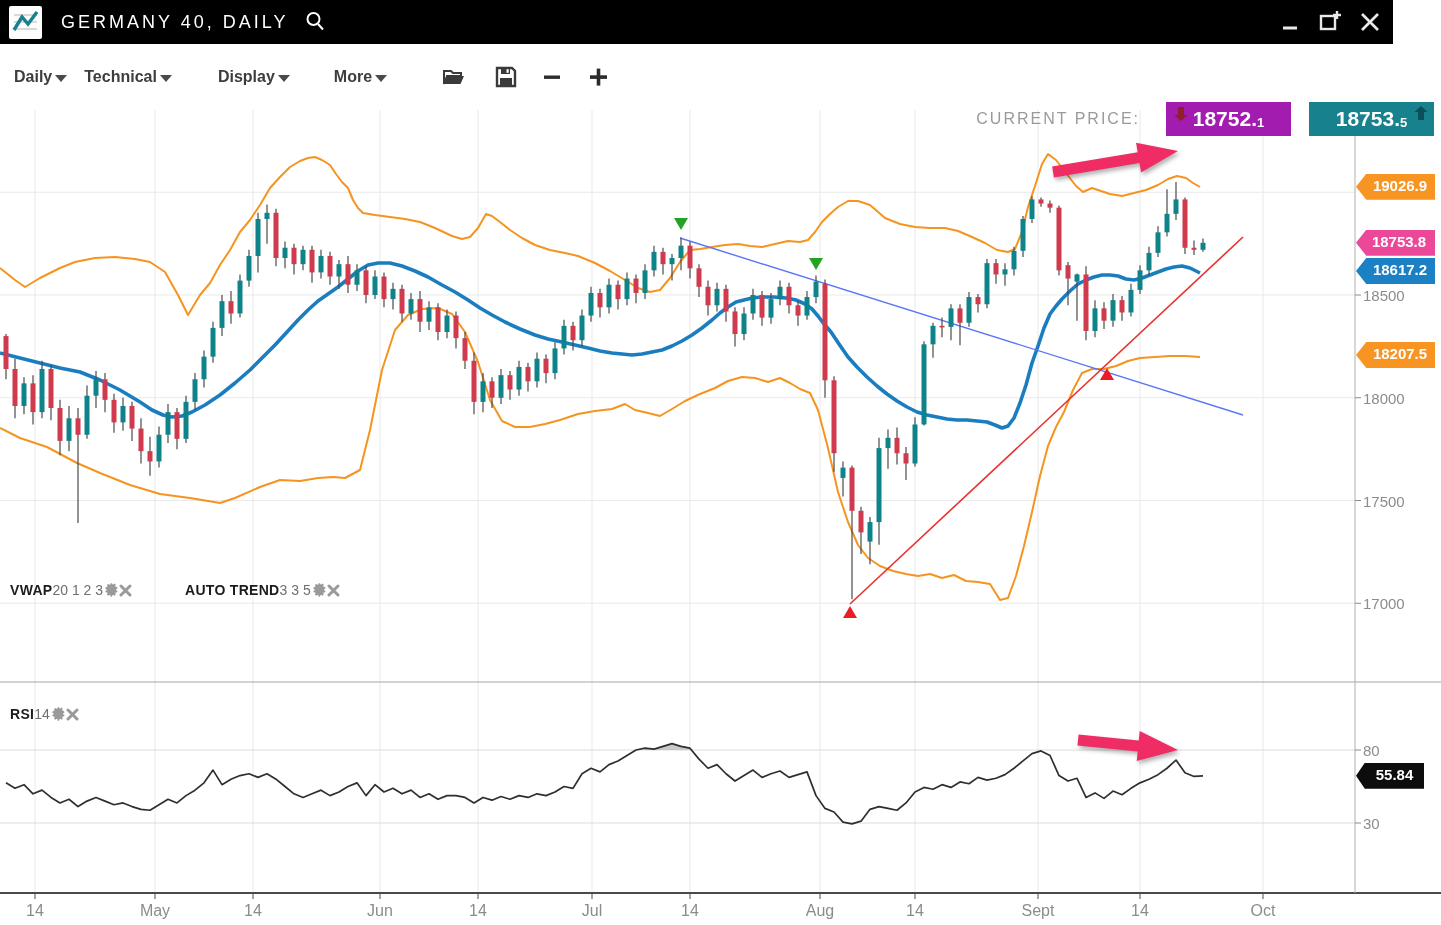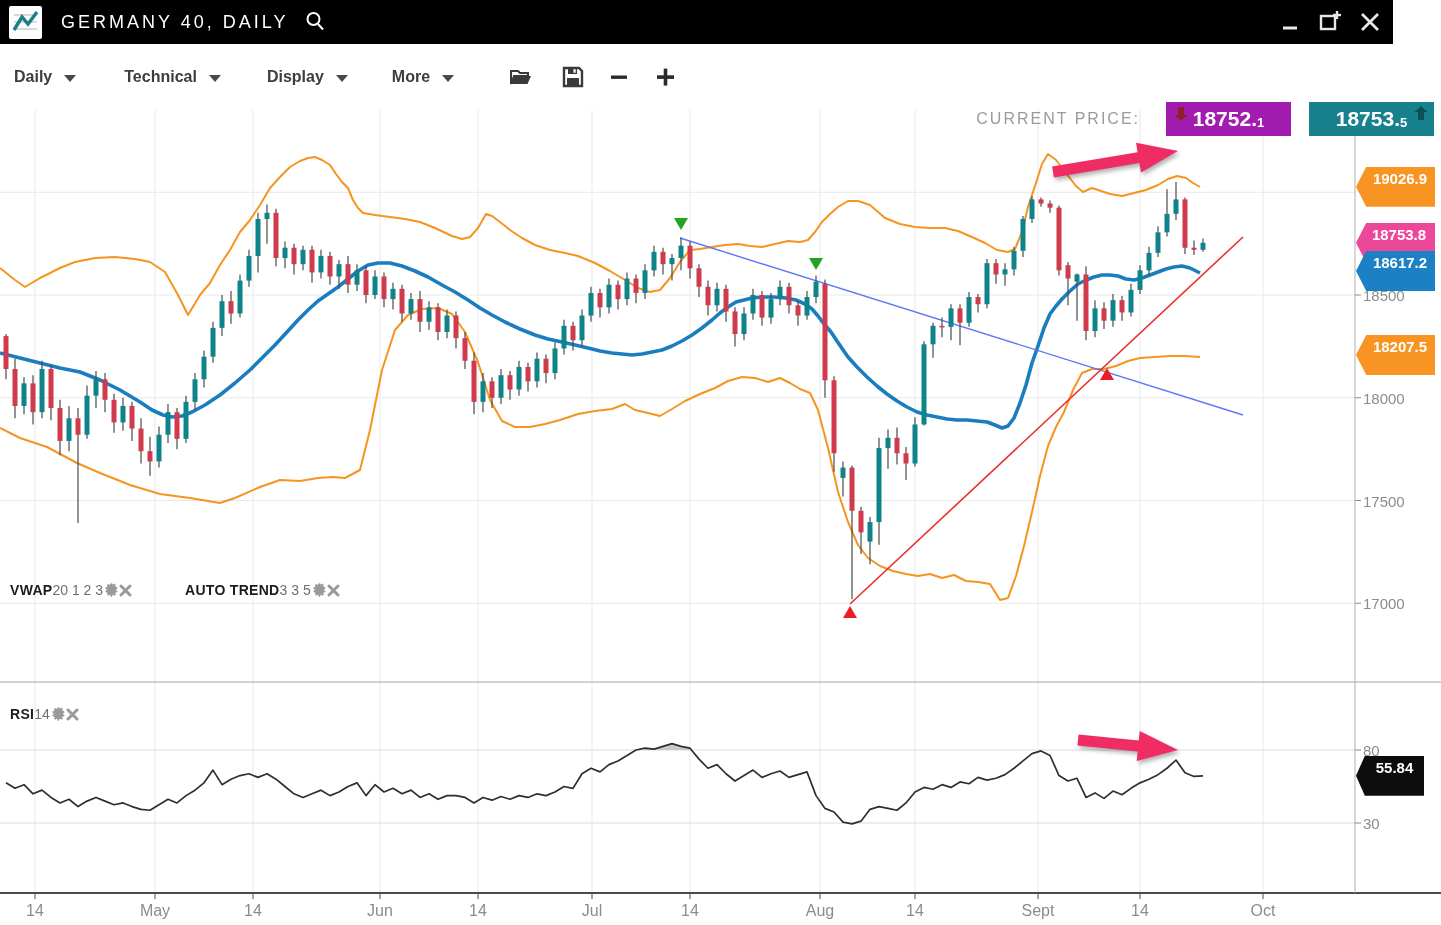--- a/index.html
+++ b/index.html
@@ -12,38 +12,38 @@
     display:flex; align-items:center; }
   #logo { width:33px; height:33px; margin-left:9px; background:#fdfdfd; border-radius:2px;
     position:relative; flex:0 0 auto; }
   #title-text { color:#fff; font-size:18px; letter-spacing:3px; margin-left:19px; font-weight:400; }
   .win-btns { position:absolute; right:10px; top:0; height:44px; display:flex; align-items:center; gap:14px; }
   .win-btn { width:26px; height:26px; display:flex; align-items:center; justify-content:center; cursor:pointer; }
 
   
   #toolbar { position:absolute; left:0; top:44px; width:1441px; height:66px; background:#fff;
     display:flex; align-items:center; }
-  .dd { display:flex; align-items:center; gap:12px; margin-left:14px; cursor:pointer; }
+  .dd { display:flex; align-items:center; gap:3px; margin-left:14px; cursor:pointer; }
   .dd-label { font-size:16px; font-weight:bold; color:#3d3d3d; }
   .caret { width:0; height:0; border-left:6px solid transparent; border-right:6px solid transparent;
     border-top:7px solid #4a4a4a; margin-top:2px; }
   .tool-ico { margin-left:0; cursor:pointer; display:flex; align-items:center; justify-content:center;
     width:34px; height:34px; }
   #cp-wrap { position:absolute; right:7px; top:58px; display:flex; align-items:center; }
   #cp-label { font-size:16px; color:#9a9a9a; letter-spacing:2px; margin-right:26px; }
   .px-box { width:125px; height:34px; display:flex; align-items:center; justify-content:center;
     color:#fff; font-size:21px; font-weight:bold; position:relative; }
   .px-frac { font-size:13px; margin-top:6px; }
   #bid-box { margin-right:18px; }
 
   
   #plot { position:absolute; left:0; top:0; width:1441px; height:925px; }
   .axis-label { position:absolute; color:#8c8c8c; font-size:15px; transform:translateY(-50%); }
   .x-label { position:absolute; color:#8c8c8c; font-size:16px; transform:translateX(-50%); top:902px; }
-  .tag { position:absolute; height:40px; line-height:24px; color:#fff; font-size:15px; font-weight:bold;
+  .tag { position:absolute; height:26px; line-height:24px; color:#fff; font-size:15px; font-weight:bold;
     text-align:center; padding-left:13px; padding-right:4px; transform:translateY(-50%);
     clip-path:polygon(0 50%, 13% 0, 100% 0, 100% 100%, 13% 100%); width:79px; }
   .legend { position:absolute; display:flex; align-items:center; gap:0; font-size:14px; }
   .legend b { color:#1c1c1c; font-weight:bold; letter-spacing:.3px; }
   .legend span.params { color:#6f6f6f; }
   .mini-ico { cursor:pointer; display:inline-flex; }
 </style>
 </head>
 <body>
 
@@ -416,21 +416,21 @@
         </svg>
       </div>
     </div>
   </div>
 
   <div id="toolbar">
     <div class="dd" style="margin-left:14px">
       <span class="dd-label">Daily</span>
         <span class="caret"></span>
     </div>
-    <div class="dd" style="margin-left:48px">
+    <div class="dd" style="margin-left:17px">
       <span class="dd-label">Technical</span>
         <span class="caret"></span>
     </div>
     <div class="dd" style="margin-left:46px">
       <span class="dd-label">Display</span>
         <span class="caret"></span>
     </div>
     <div class="dd" style="margin-left:44px">
       <span class="dd-label">More</span>
         <span class="caret"></span>

